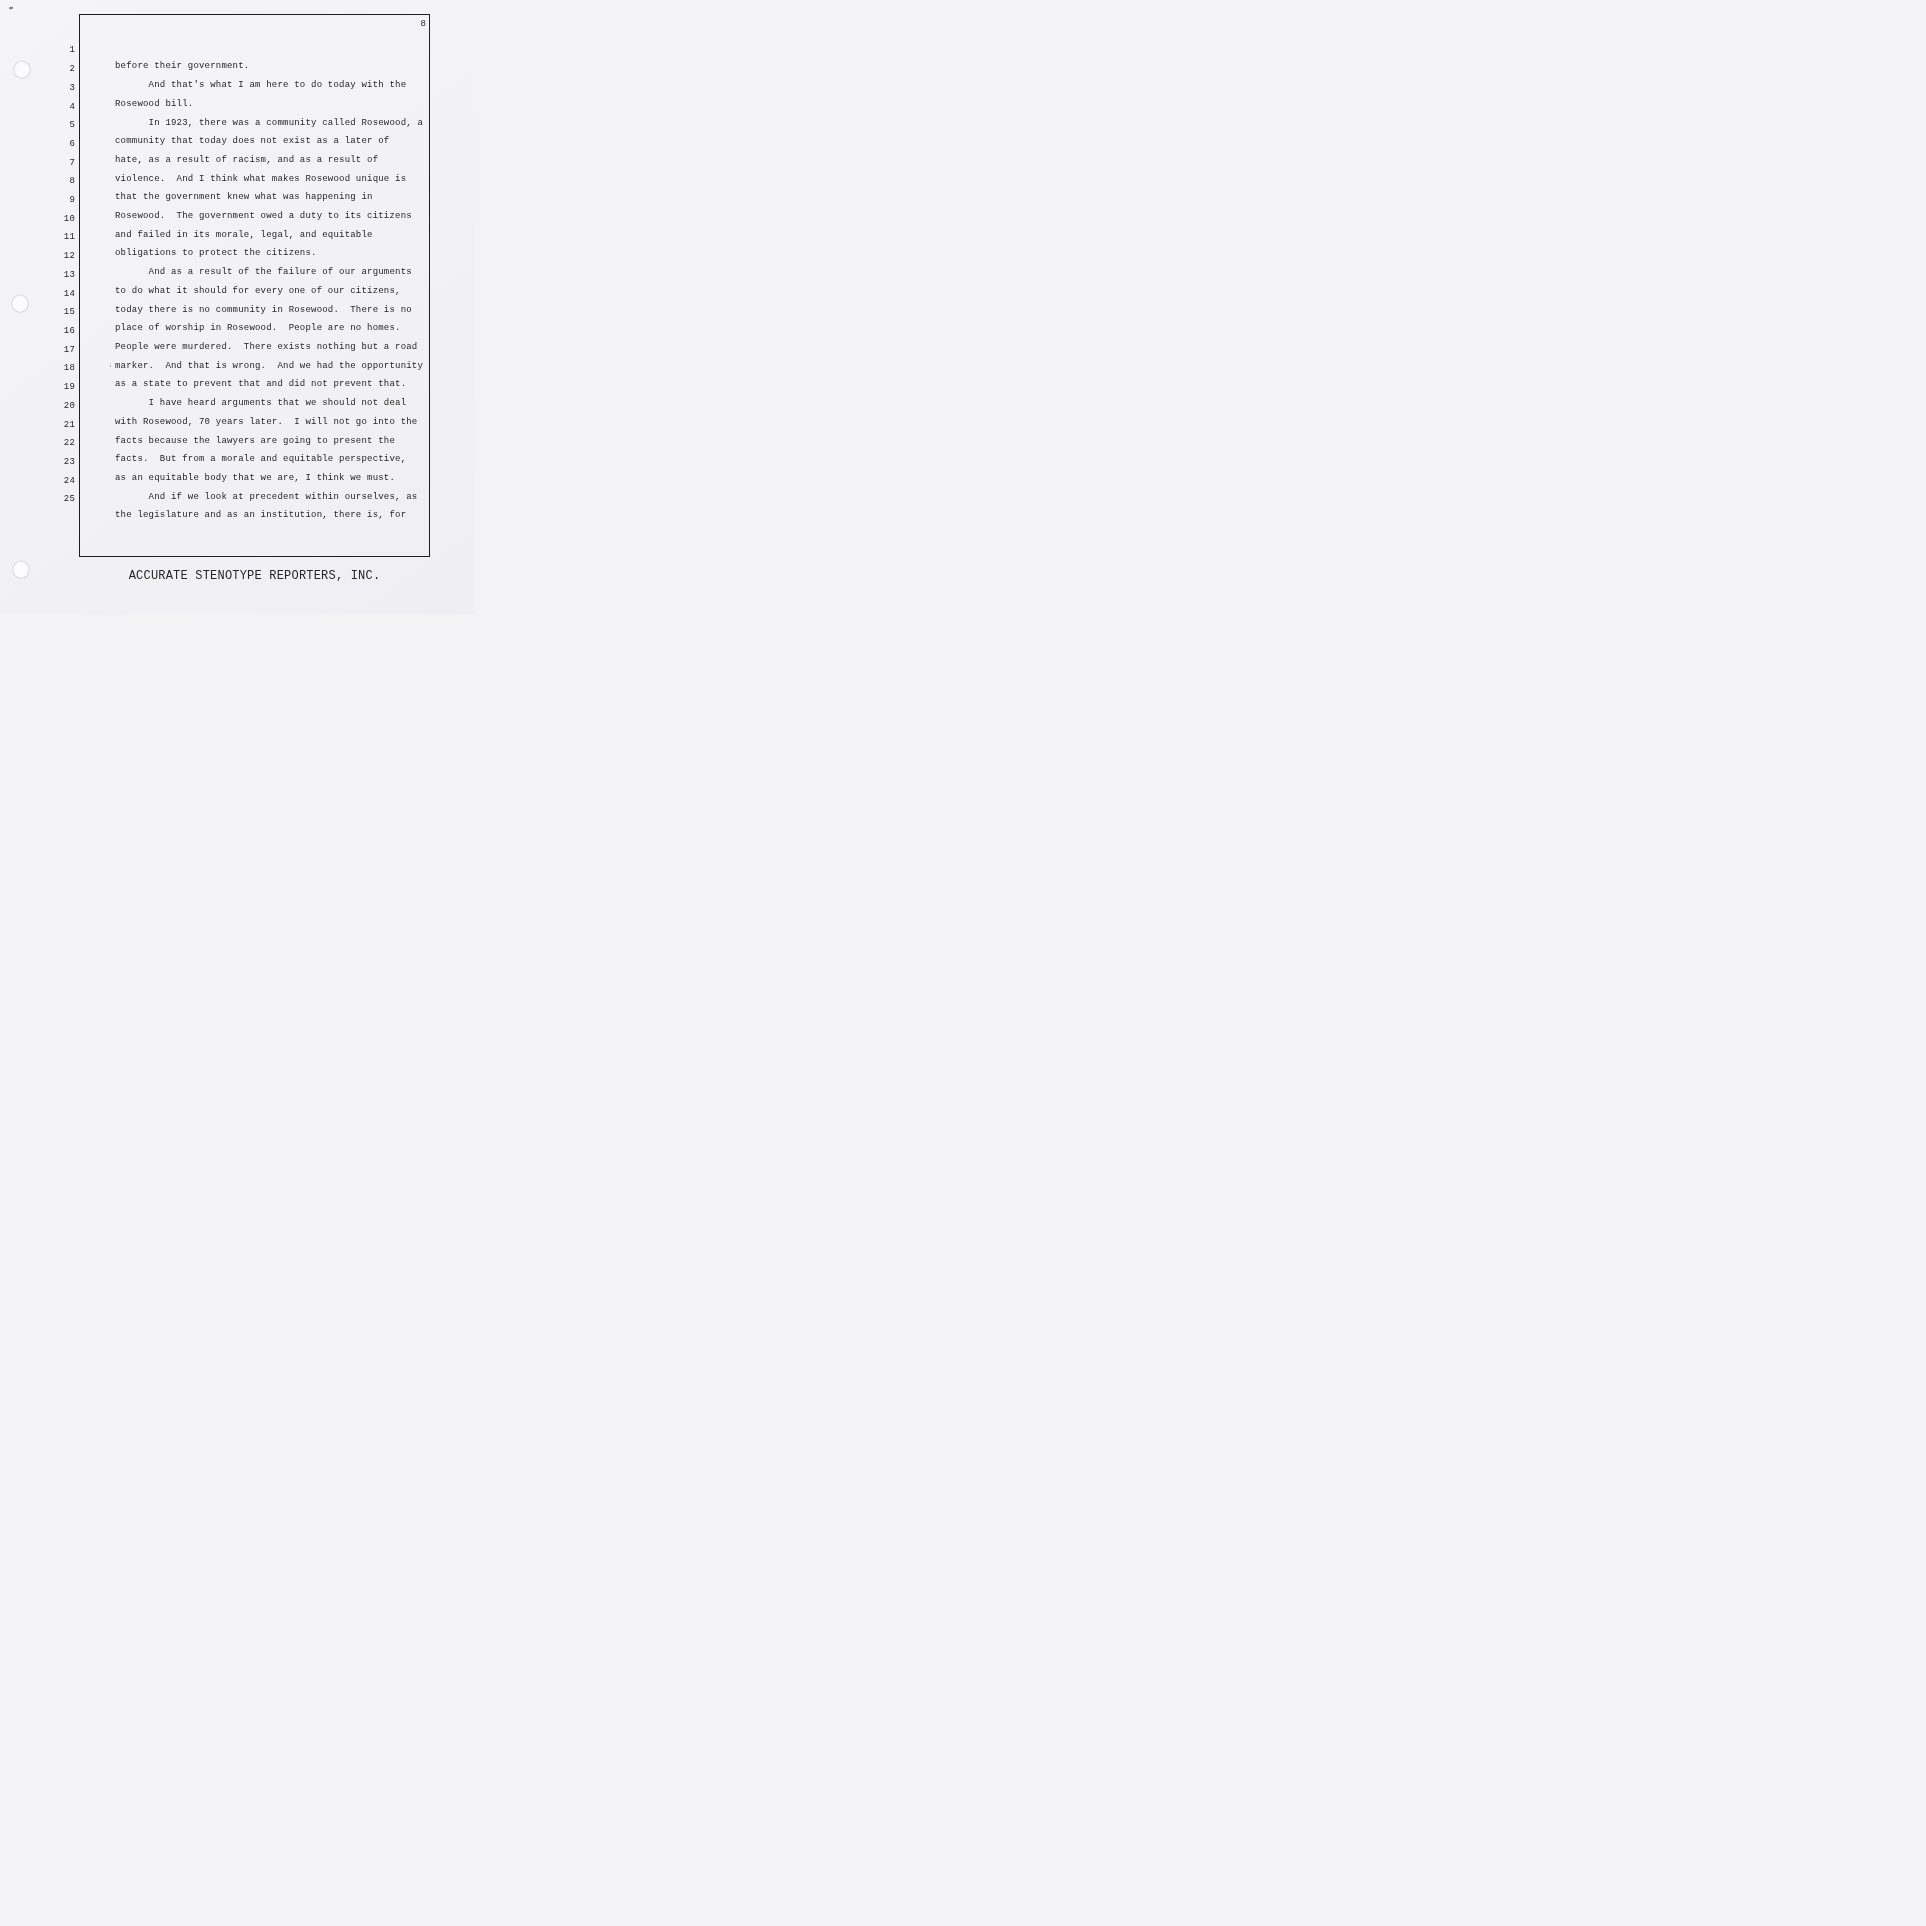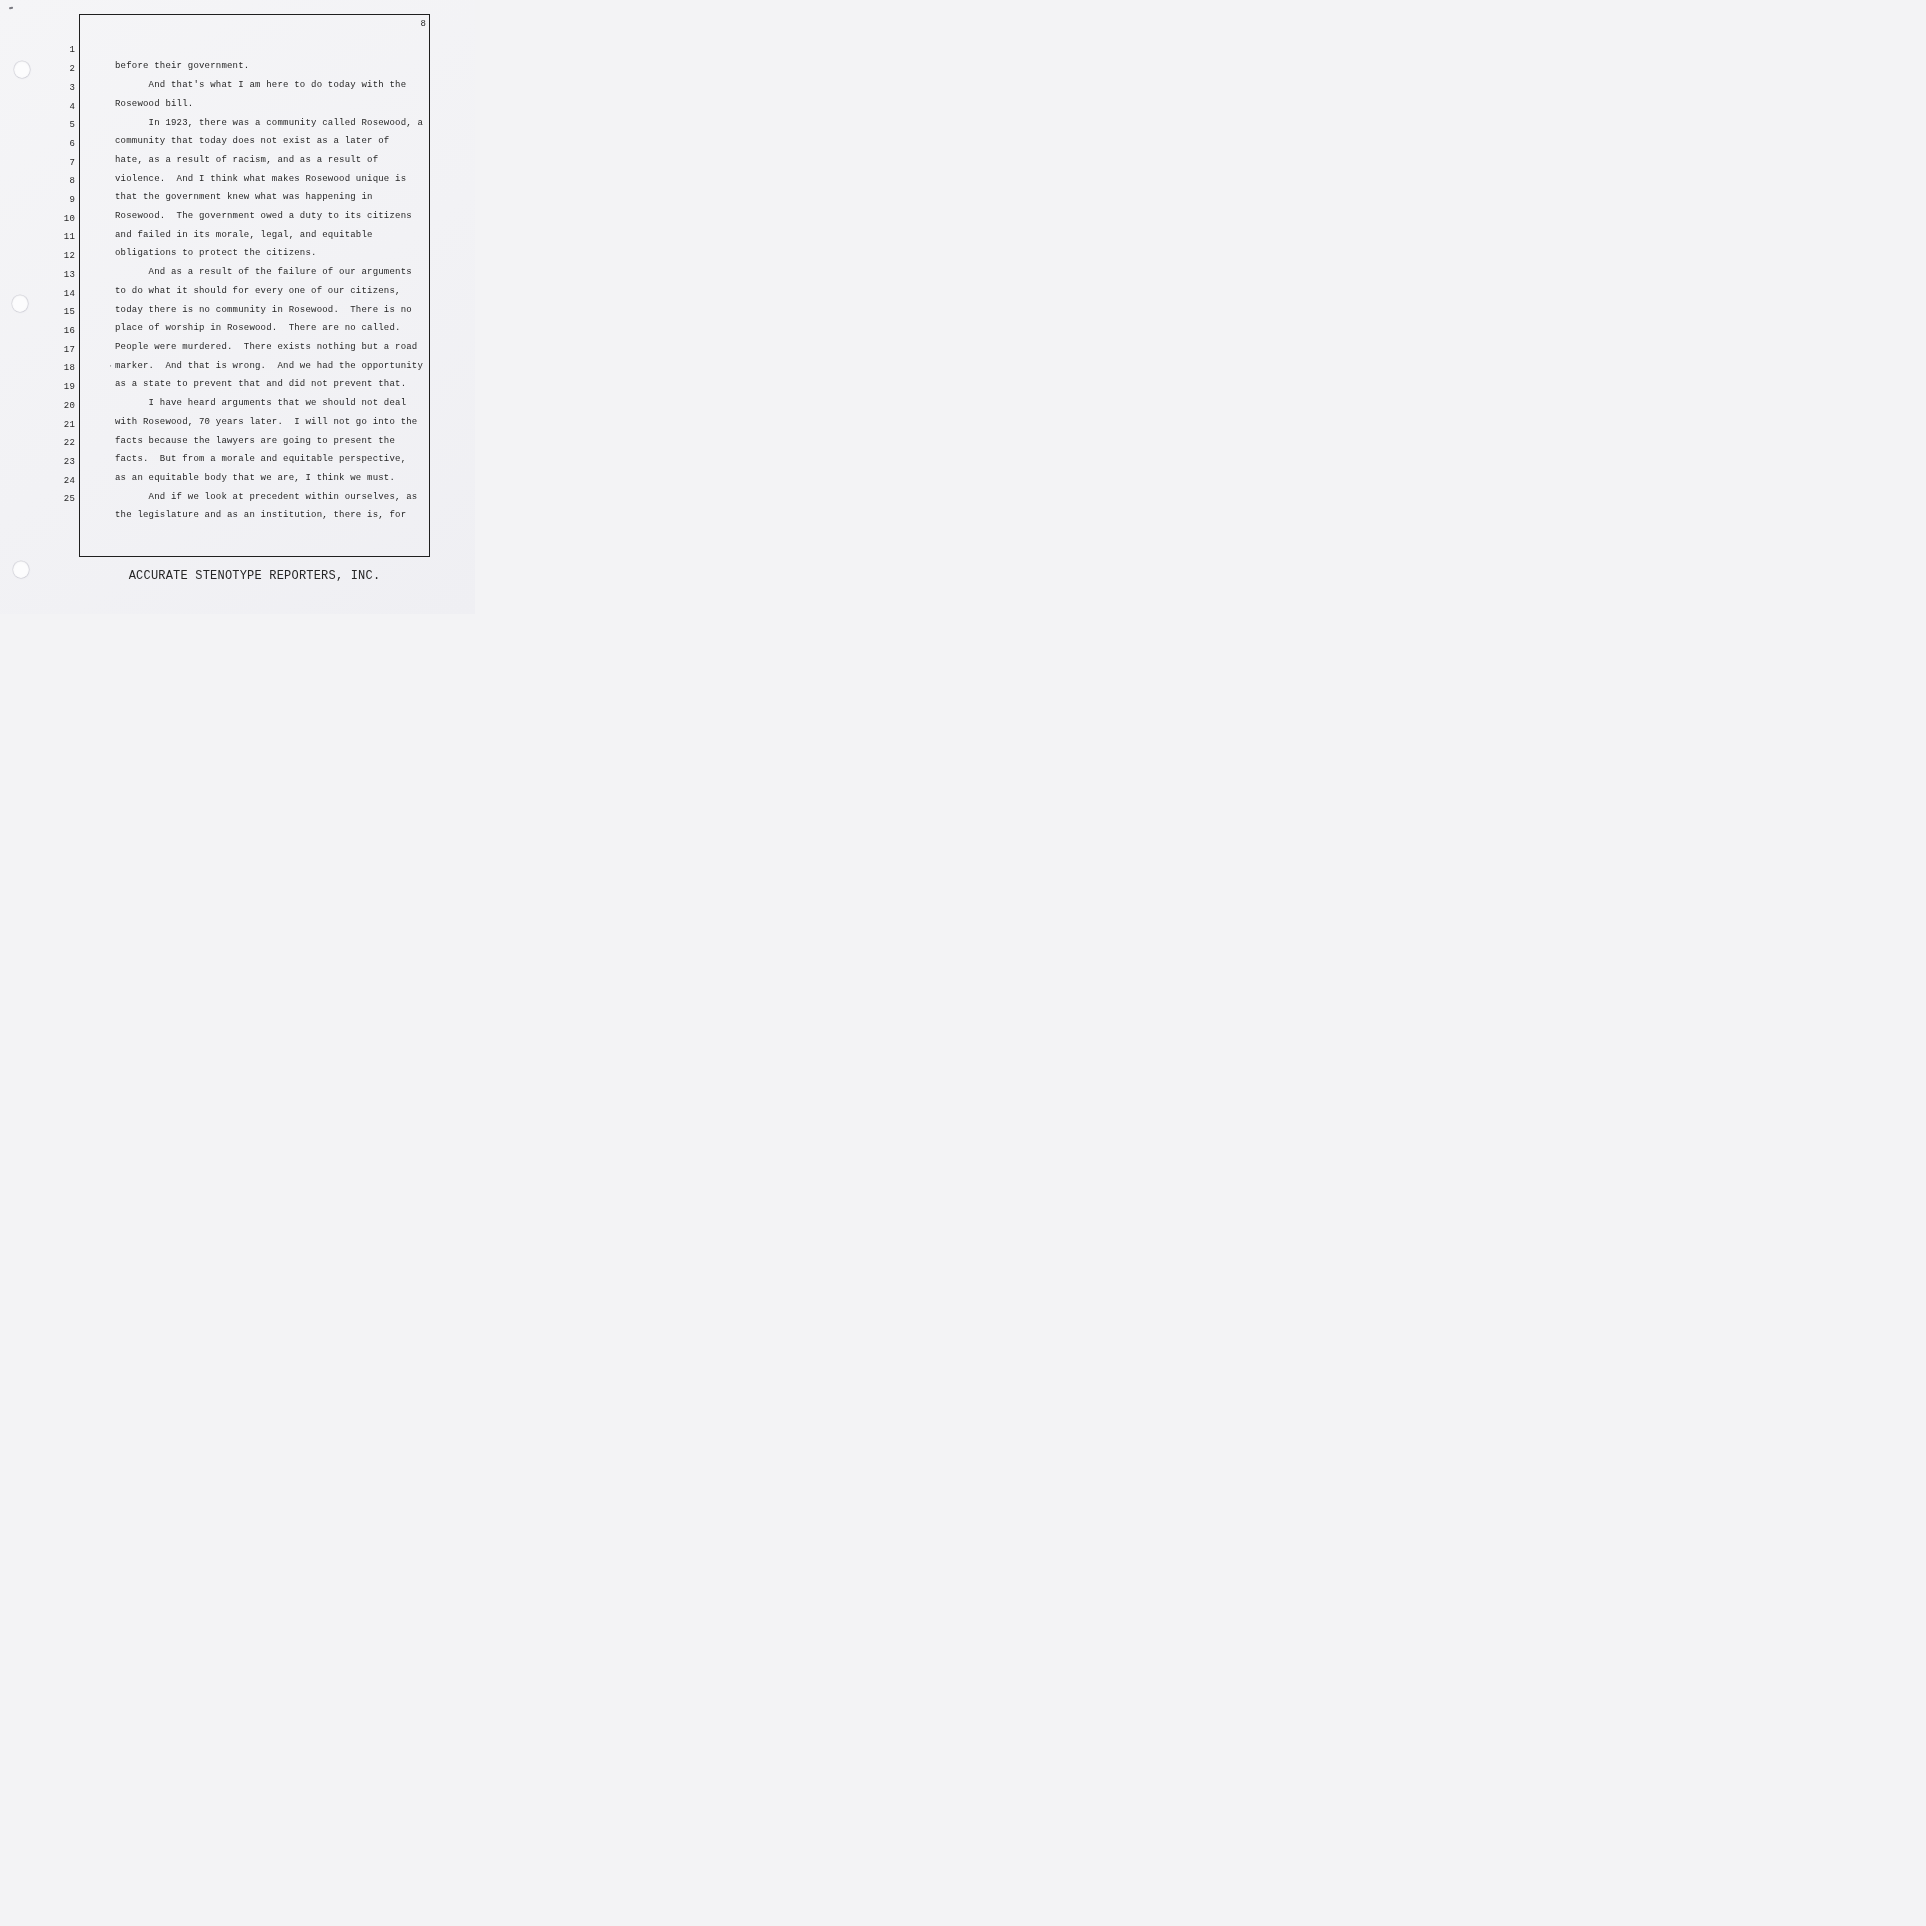--- a/index.html
+++ b/index.html
@@ -157,21 +157,21 @@
       <div class="row" style="top: 270px;">
         <span class="num">13</span>
         <span class="txt">to do what it should for every one of our citizens,</span>
       </div>
       <div class="row" style="top: 289px;">
         <span class="num">14</span>
         <span class="txt">today there is no community in Rosewood.  There is no</span>
       </div>
       <div class="row" style="top: 307px;">
         <span class="num">15</span>
-        <span class="txt">place of worship in Rosewood.  There are no called.</span>
+        <span class="txt">place of worship in Rosewood.  People are no homes.</span>
       </div>
       <div class="row" style="top: 326px;">
         <span class="num">16</span>
         <span class="txt">People were murdered.  There exists nothing but a road</span>
       </div>
       <div class="row" style="top: 345px;">
         <span class="num">17</span>
         <span class="txt">marker.  And that is wrong.  And we had the opportunity</span>
       </div>
       <div class="row" style="top: 363px;">

